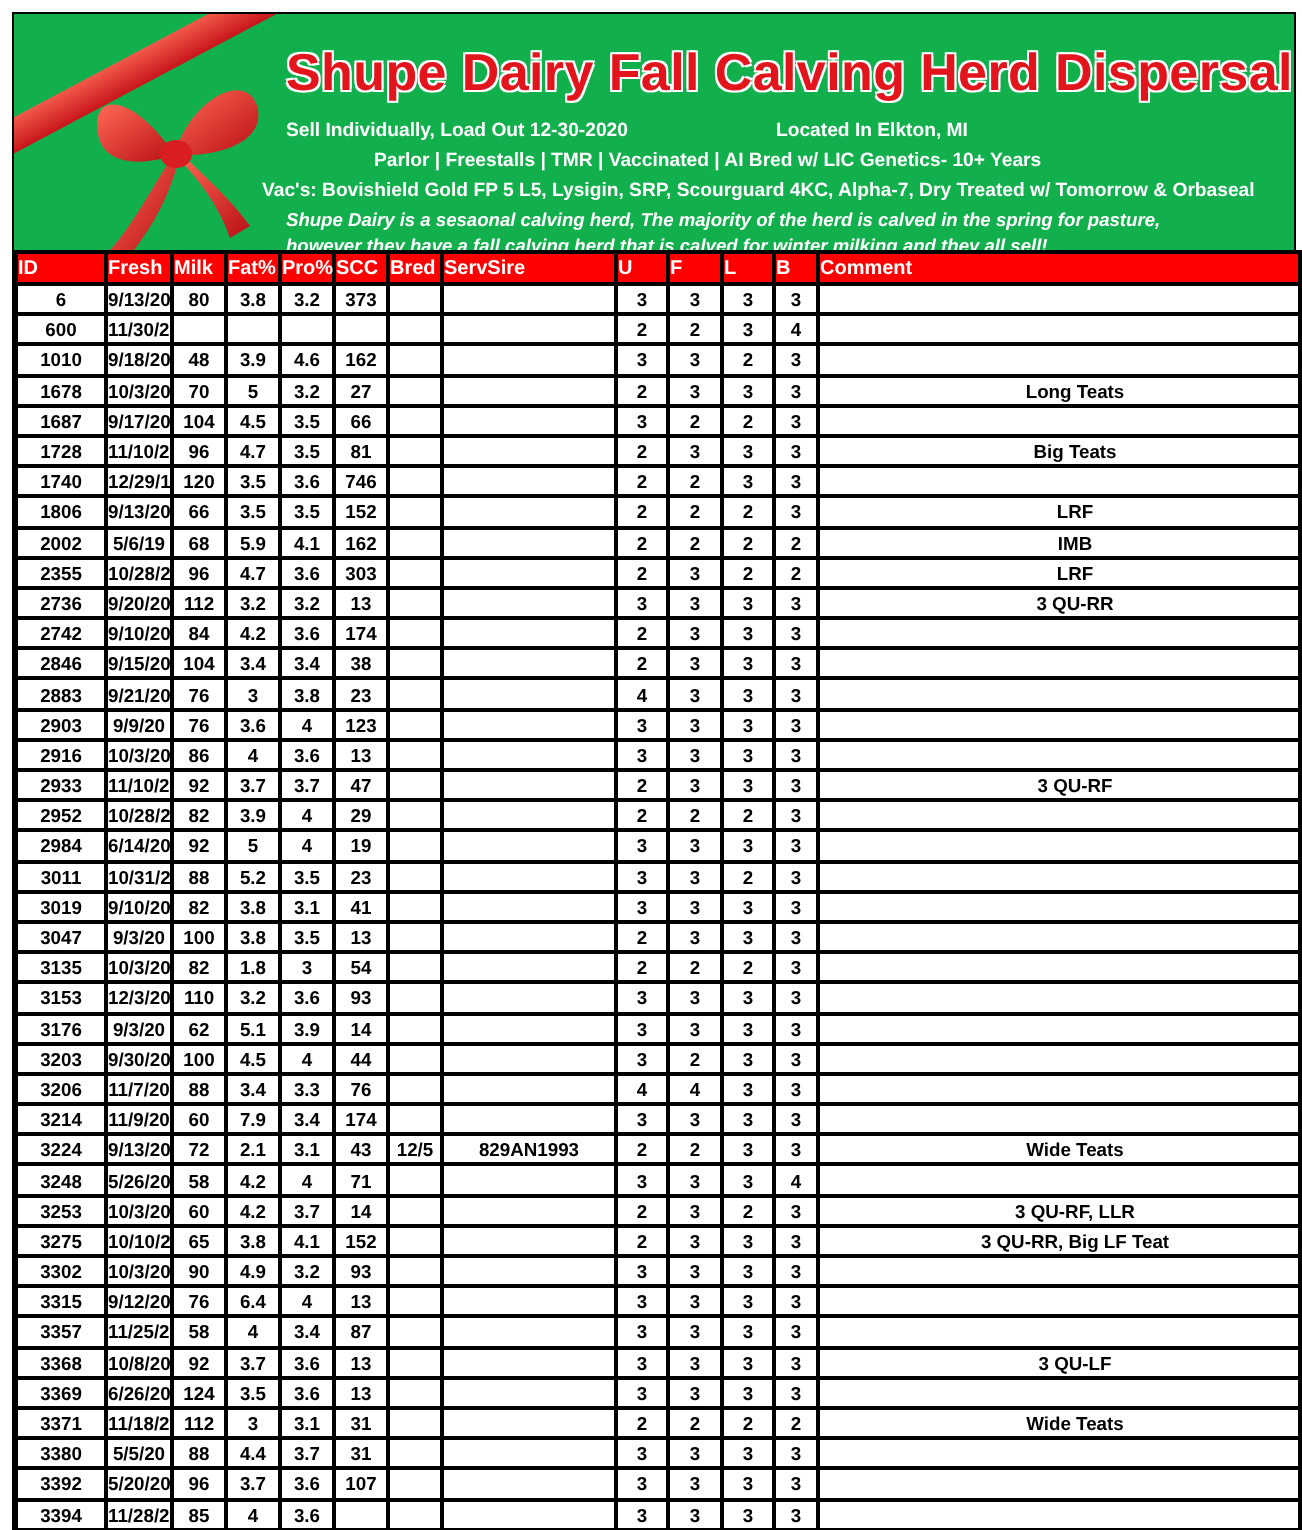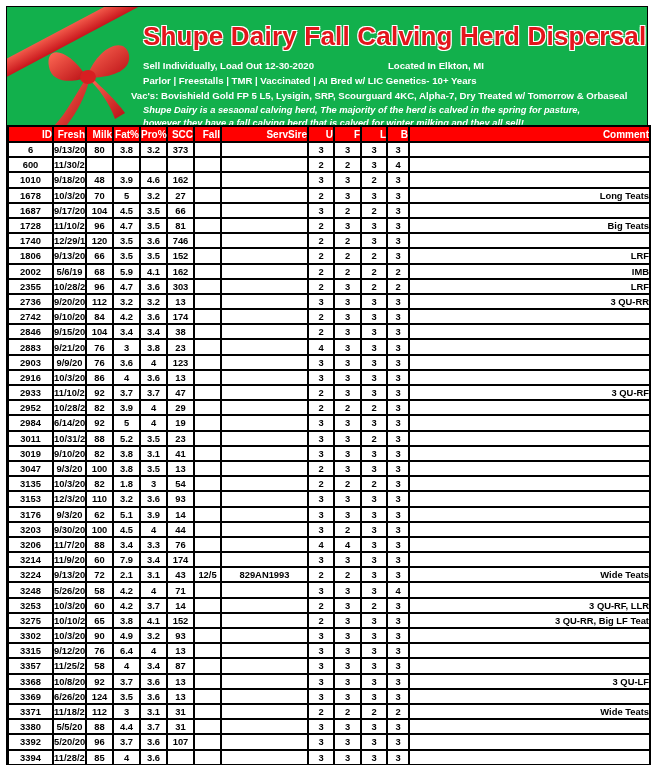--- a/index.html
+++ b/index.html
@@ -5,28 +5,28 @@
   html, body { margin: 0; padding: 0; background: #ffffff; }
   body { width: 651px; height: 765px; overflow: hidden; font-family: "Liberation Sans", sans-serif; }
   .sheet { position: absolute; left: 6px; top: 6px; width: 640px; background: #000; padding: 1px; }
   .banner { position: relative; height: 118px; background: #12b04c; overflow: hidden; padding-left: 45px; }
   .ribbon-band { position: absolute; left: -10px; top: 58px; width: 240px; height: 16px; background: linear-gradient(#f25a4a,#c8151c); transform: rotate(-28deg); transform-origin: left center; }
   .bow { position: absolute; left: 30px; top: 20px; width: 110px; height: 100px; }
   .title { position: absolute; left: 136px; top: 14px; font-size: 26px; font-weight: bold; color: #e3151c; letter-spacing: 0.2px; white-space: nowrap; text-shadow: 1px 1px 0 #ffffff, -1px -1px 0 #ffffff, 1px -1px 0 #ffffff, -1px 1px 0 #ffffff; }
   .info { position: absolute; left: 136px; font-size: 9.6px; font-weight: bold; color: #ffffff; white-space: nowrap; }
   .info.l1 { top: 53px; }
   .info.l1 .loc { position: absolute; left: 245px; }
-  .info.l2 { top: 68px; }
+  .info.l2 { top: 68px; margin-left: 44px; }
   .info.l3 { top: 83px; left: 124px; }
   .info.l4 { top: 98px; font-style: italic; font-size: 9.3px; }
   .info.l5 { top: 111px; font-style: italic; font-size: 9.3px; }
   table { border-collapse: separate; border-spacing: 2px 0px; width: 640px; table-layout: fixed; background: #000; }
-  th { background: #ff0000; color: #ffffff; font-size: 10px; font-weight: bold; height: 14px; padding: 0; text-align: right; border-bottom: 2px solid #000; border-top: 2px solid #000; }
+  th { background: #ff0000; color: #ffffff; font-size: 10px; font-weight: bold; height: 14px; padding: 0; text-align: left; border-bottom: 2px solid #000; border-top: 2px solid #000; }
   td { background: #ffffff; color: #000; font-size: 9.4px; font-weight: bold; height: 13.2px; padding: 0; text-align: center; border-bottom: 2px solid #000; white-space: nowrap; overflow: hidden; }
-  td.comment { text-align: right; padding-left: 16px; }
+  td.comment { text-align: center; padding-left: 16px; }
 </style>
 </head>
 <body>
 
 <div class="sheet">
   <div class="banner">
     <div class="ribbon-band"></div>
     <svg class="bow" viewBox="0 0 110 100">
       <defs>
         <linearGradient id="rg" x1="0" y1="0" x2="1" y2="1">
@@ -68,21 +68,21 @@
       <col style="width:239px">
     </colgroup>
     <thead>
       <tr id="header-row">
           <th>ID</th>
           <th>Fresh</th>
           <th>Milk</th>
           <th>Fat%</th>
           <th>Pro%</th>
           <th>SCC</th>
-          <th>Fall</th>
+          <th>Bred</th>
           <th>ServSire</th>
           <th>U</th>
           <th>F</th>
           <th>L</th>
           <th>B</th>
           <th>Comment</th>
         </tr>
     </thead>
     <tbody id="table-body">
         <tr>

